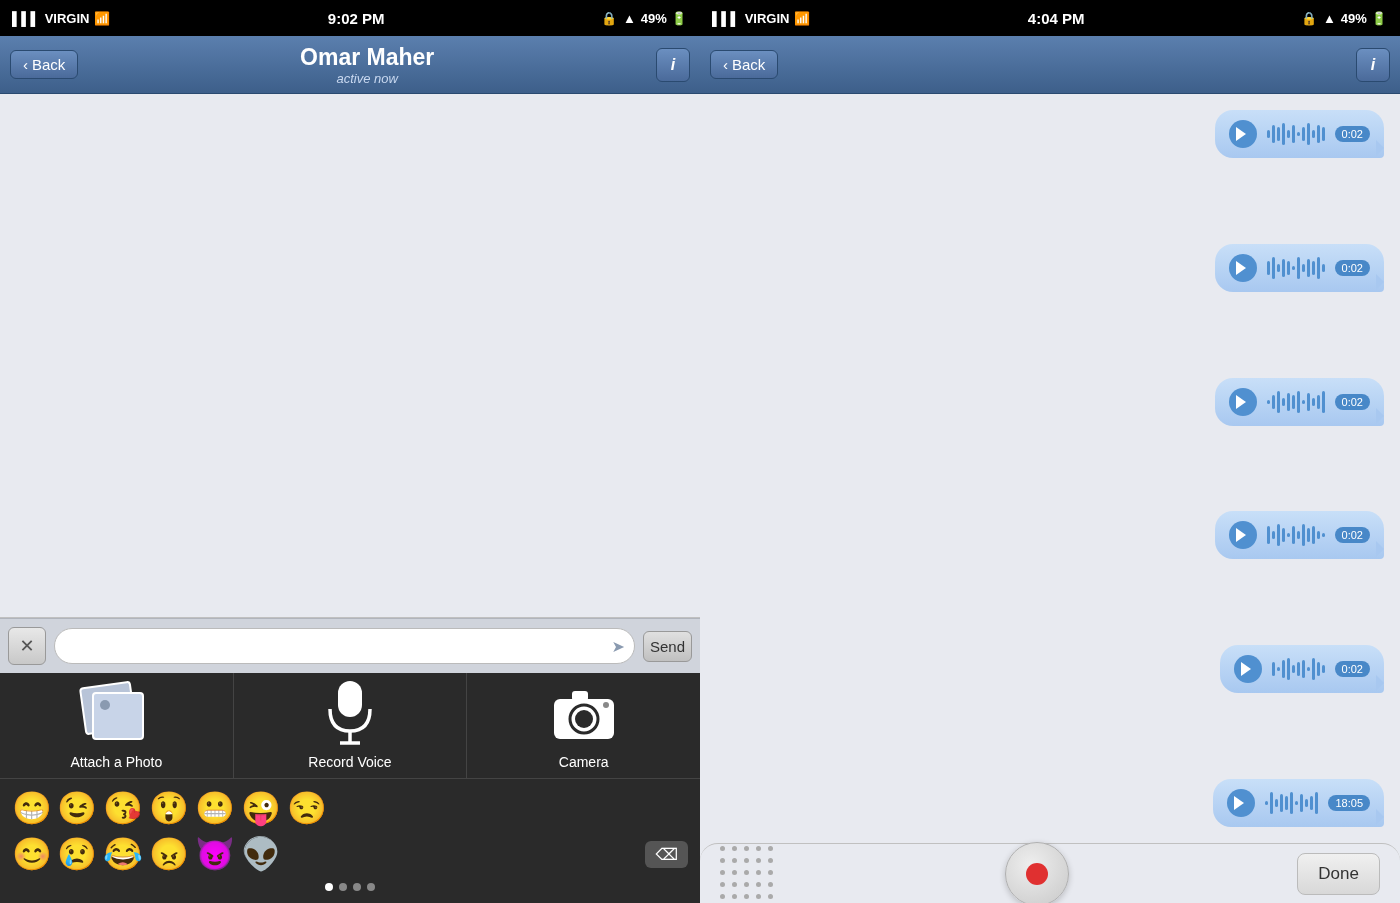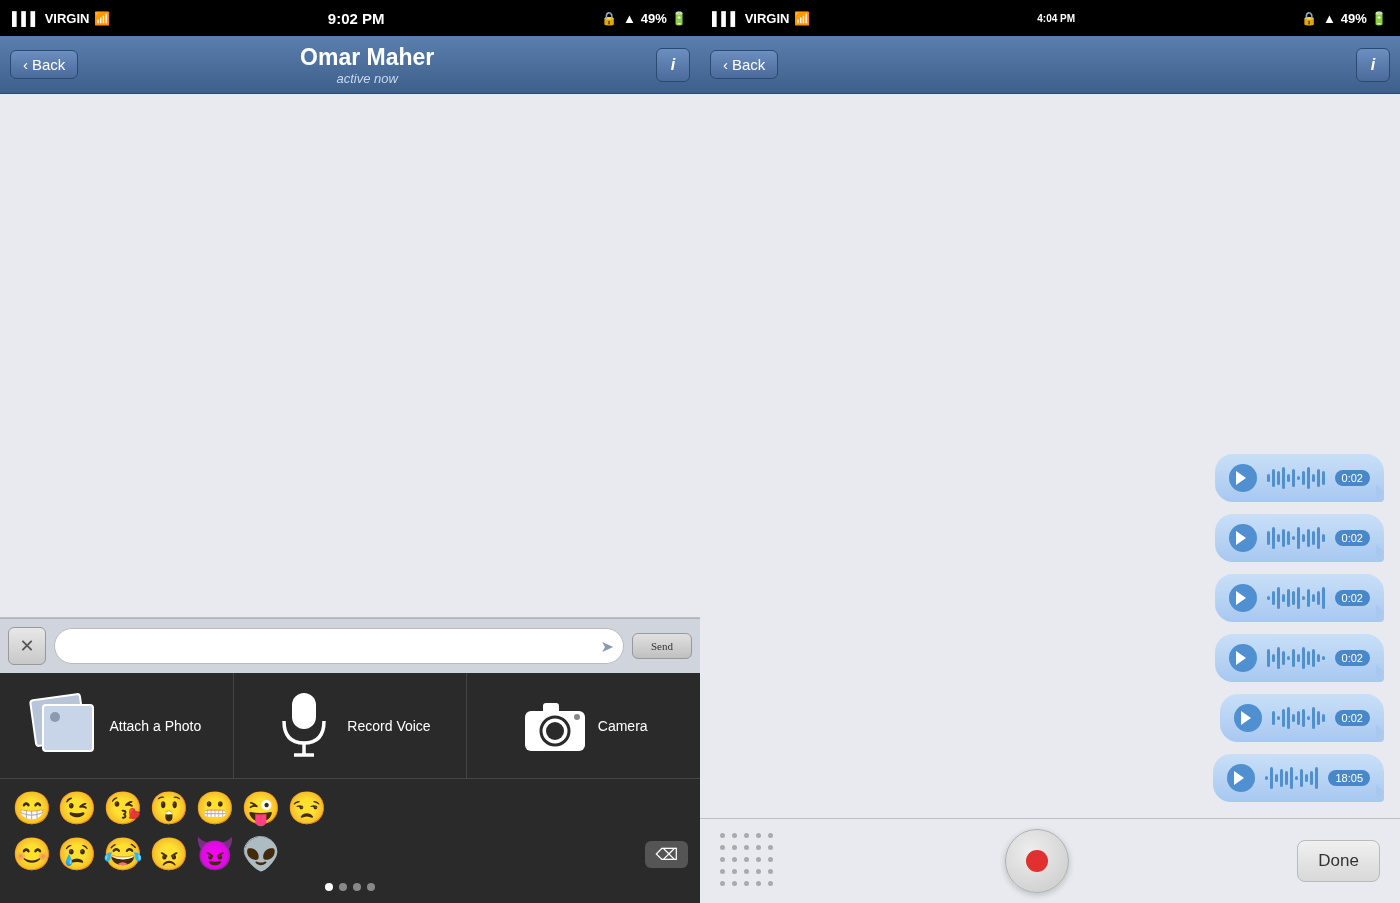--- a/index.html
+++ b/index.html
@@ -158,42 +158,41 @@
       right: 10px;
       top: 50%;
       transform: translateY(-50%);
       color: #8a9ab0;
       font-size: 16px;
     }
     .send-btn {
       background: linear-gradient(to bottom, #e0e0e0, #c0c0c0);
       border: 1px solid #999;
       border-radius: 6px;
-      padding: 6px 18px;
-      font-size: 11px;
+      padding: 6px 6px;
+      font-size: 15px;
       color: #333;
       cursor: pointer;
-      font-family: Liberation Serif, serif;
     }
 
     
     .attachment-panel {
       background: #2a2a2a;
       height: 230px;
       display: flex;
       flex-direction: column;
     }
     .attachment-icons {
       display: flex;
       height: 140px;
     }
     .attachment-item {
       flex: 1;
       display: flex;
-      flex-direction: row;
+      flex-direction: column;
       align-items: center;
       justify-content: center;
       gap: 8px;
       border-right: 1px solid #444;
       cursor: pointer;
     }
     .attachment-item:last-child { border-right: none; }
     .attachment-item .icon-area {
       width: 70px;
       height: 65px;
@@ -293,21 +292,21 @@
       display: flex;
       flex-direction: column;
       background: #e8eaf0;
     }
 
     .right-message-area {
       flex: 1;
       background: #e8eaf0;
       display: flex;
       flex-direction: column;
-      justify-content: flex-end;
+      justify-content: space-between;
       padding: 16px 16px 16px 80px;
       gap: 12px;
       overflow: hidden;
     }
 
     
     .voice-bubble {
       background: linear-gradient(to bottom, #c8dff8, #a8c8f0);
       border-radius: 18px 18px 4px 18px;
       padding: 10px 14px;
@@ -370,27 +369,28 @@
       height: 22px;
       border: 3px solid #5090d0;
       border-top-color: transparent;
       border-radius: 50%;
       display: inline-block;
       flex-shrink: 0;
     }
 
     
     .recording-bar {
-      height: 85px;
+      height: 60px;
       background: #e8eaf0;
       border-top: 1px solid #c0c0c0;
       display: flex;
       align-items: center;
       justify-content: space-between;
       padding: 0 20px;
+      border-radius: 18px;
     }
     .grid-dots {
       display: grid;
       grid-template-columns: repeat(5, 8px);
       grid-template-rows: repeat(5, 8px);
       gap: 4px;
     }
     .grid-dot {
       width: 5px;
       height: 5px;
@@ -449,21 +449,21 @@
       <span>49%</span>
       <span>🔋</span>
     </div>
   </div>
   <div class="status-bar-right">
     <div class="status-left-group">
       <span>▌▌▌</span>
       <span>VIRGIN</span>
       <span>📶</span>
     </div>
-    <span style="font-size:10px;font-weight:700;">4:04 PM</span>
+    <span style="font-size:15px;font-weight:700;">4:04 PM</span>
     <div class="status-right-group">
       <span>🔒</span>
       <span>▲</span>
       <span>49%</span>
       <span>🔋</span>
     </div>
   </div>
 </div>
 
 <div class="screens">

